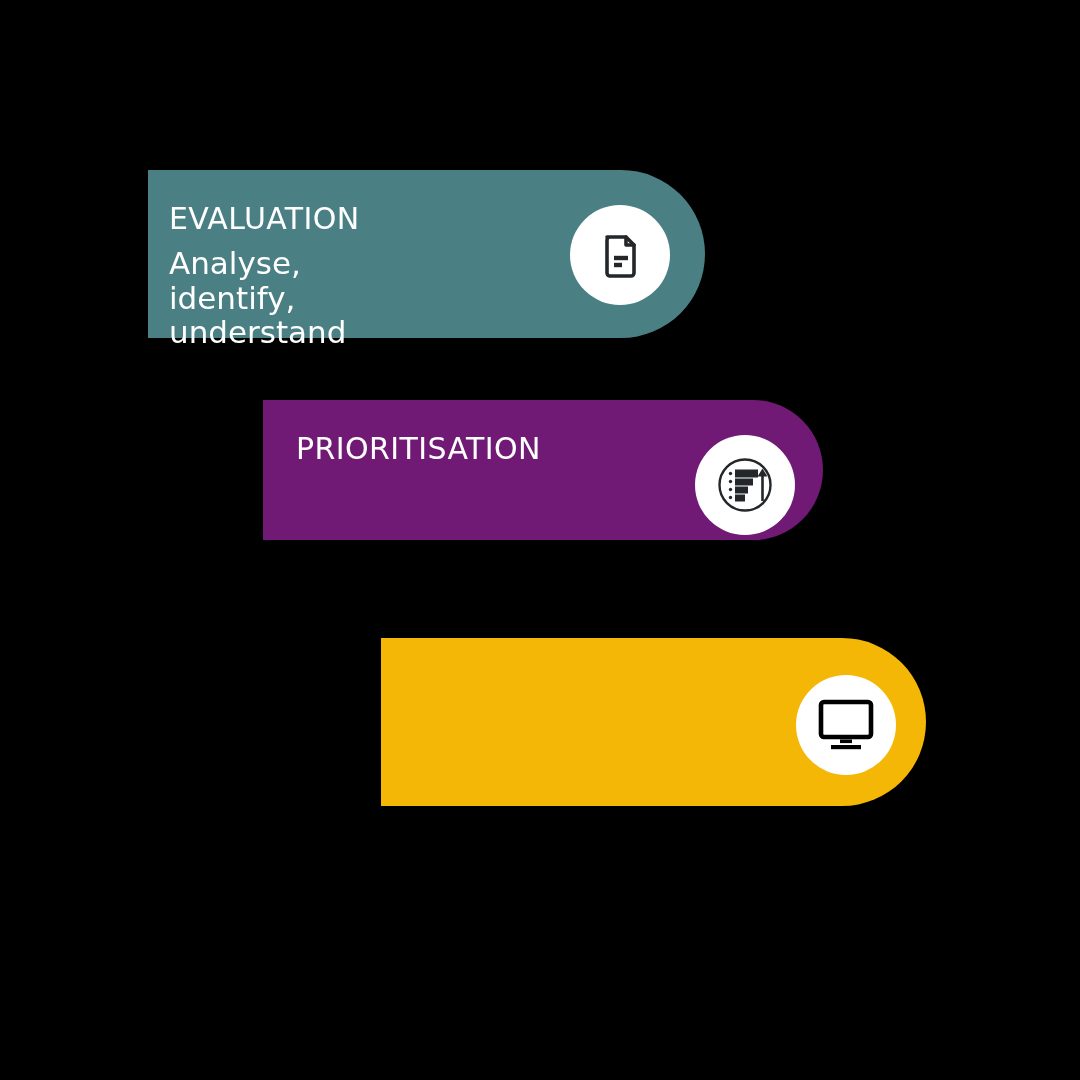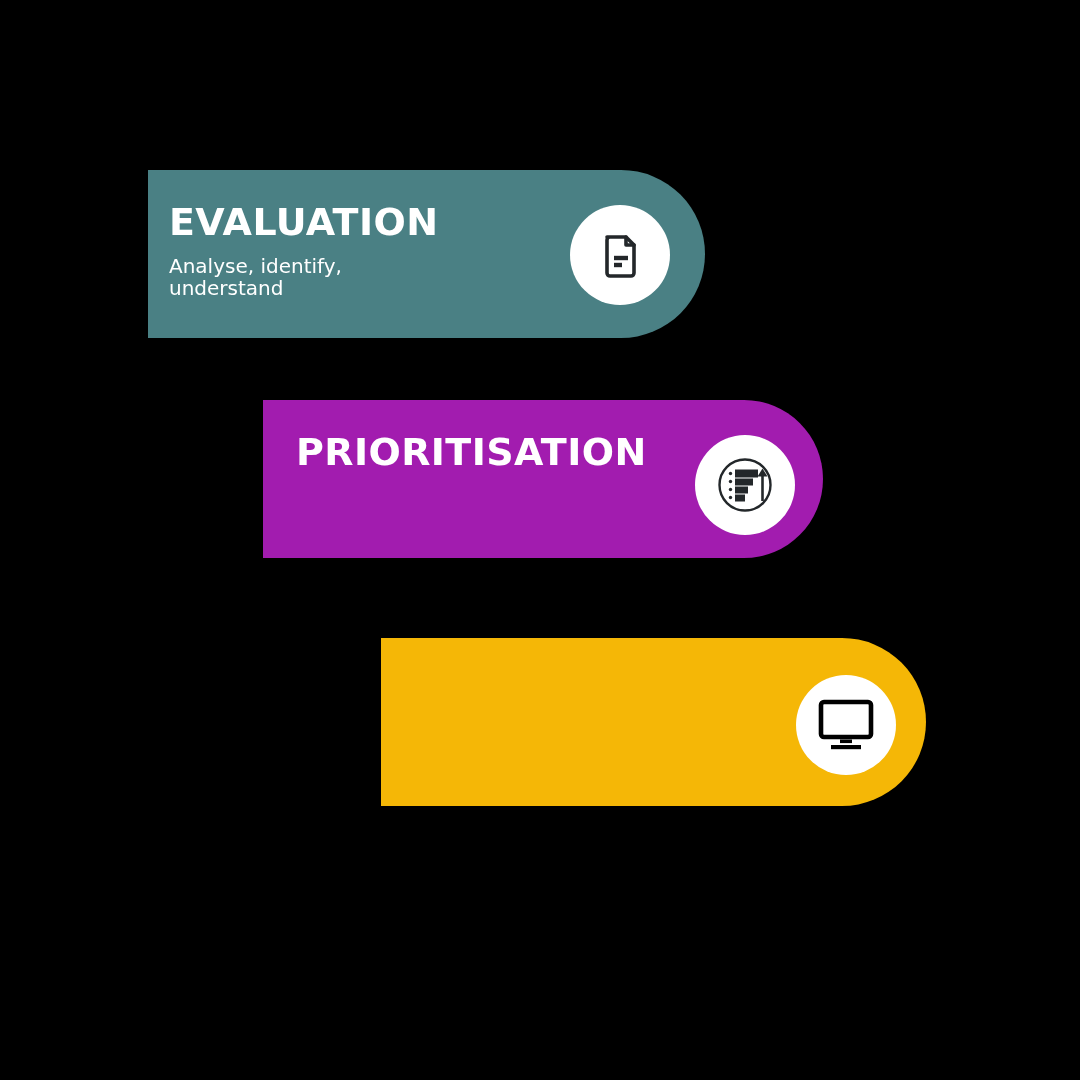--- a/index.html
+++ b/index.html
@@ -39,22 +39,22 @@
     width: 557px;
     height: 168px;
     background: #4A8084;
     border-radius: 0 84px 84px 0;
   }
 
   .stage-bar.stage-prioritisation {
     left: 263px;
     top: 400px;
     width: 560px;
-    height: 158px;
-    background: #a21caf;
+    height: 140px;
+    background: #701a75;
     border-radius: 0 85px 85px 0;
   }
 
   .stage-bar.stage-automation {
     left: 381px;
     top: 638px;
     width: 545px;
     height: 168px;
     background: #F5B706;
     border-radius: 0 84px 84px 0;
@@ -63,31 +63,31 @@
   
   .stage-text {
     position: absolute;
     color: #FFFFFF;
   }
   .stage-evaluation .stage-text    { left: 21px;  top: 32px; }
   .stage-prioritisation .stage-text{ left: 33px;  top: 32px; }
   .stage-automation .stage-text    { left: 41px;  top: 38px; }
 
   .stage-title {
-    font-weight: bold;
-    font-size: 38px;
+    font-weight: normal;
+    font-size: 30px;
     letter-spacing: 0.4px;
     line-height: 1.1;
     color: #FFFFFF;
     margin: 0 0 11px 0;
     white-space: nowrap;
   }
 
   .stage-subtitle {
-    font-size: 20px;
+    font-size: 31px;
     font-weight: 400;
     line-height: 1.12;
     color: #FFFFFF;
     margin: 0;
     max-width: 260px;
   }
   .stage-automation .stage-subtitle {
     max-width: none;
     white-space: nowrap;
   }

